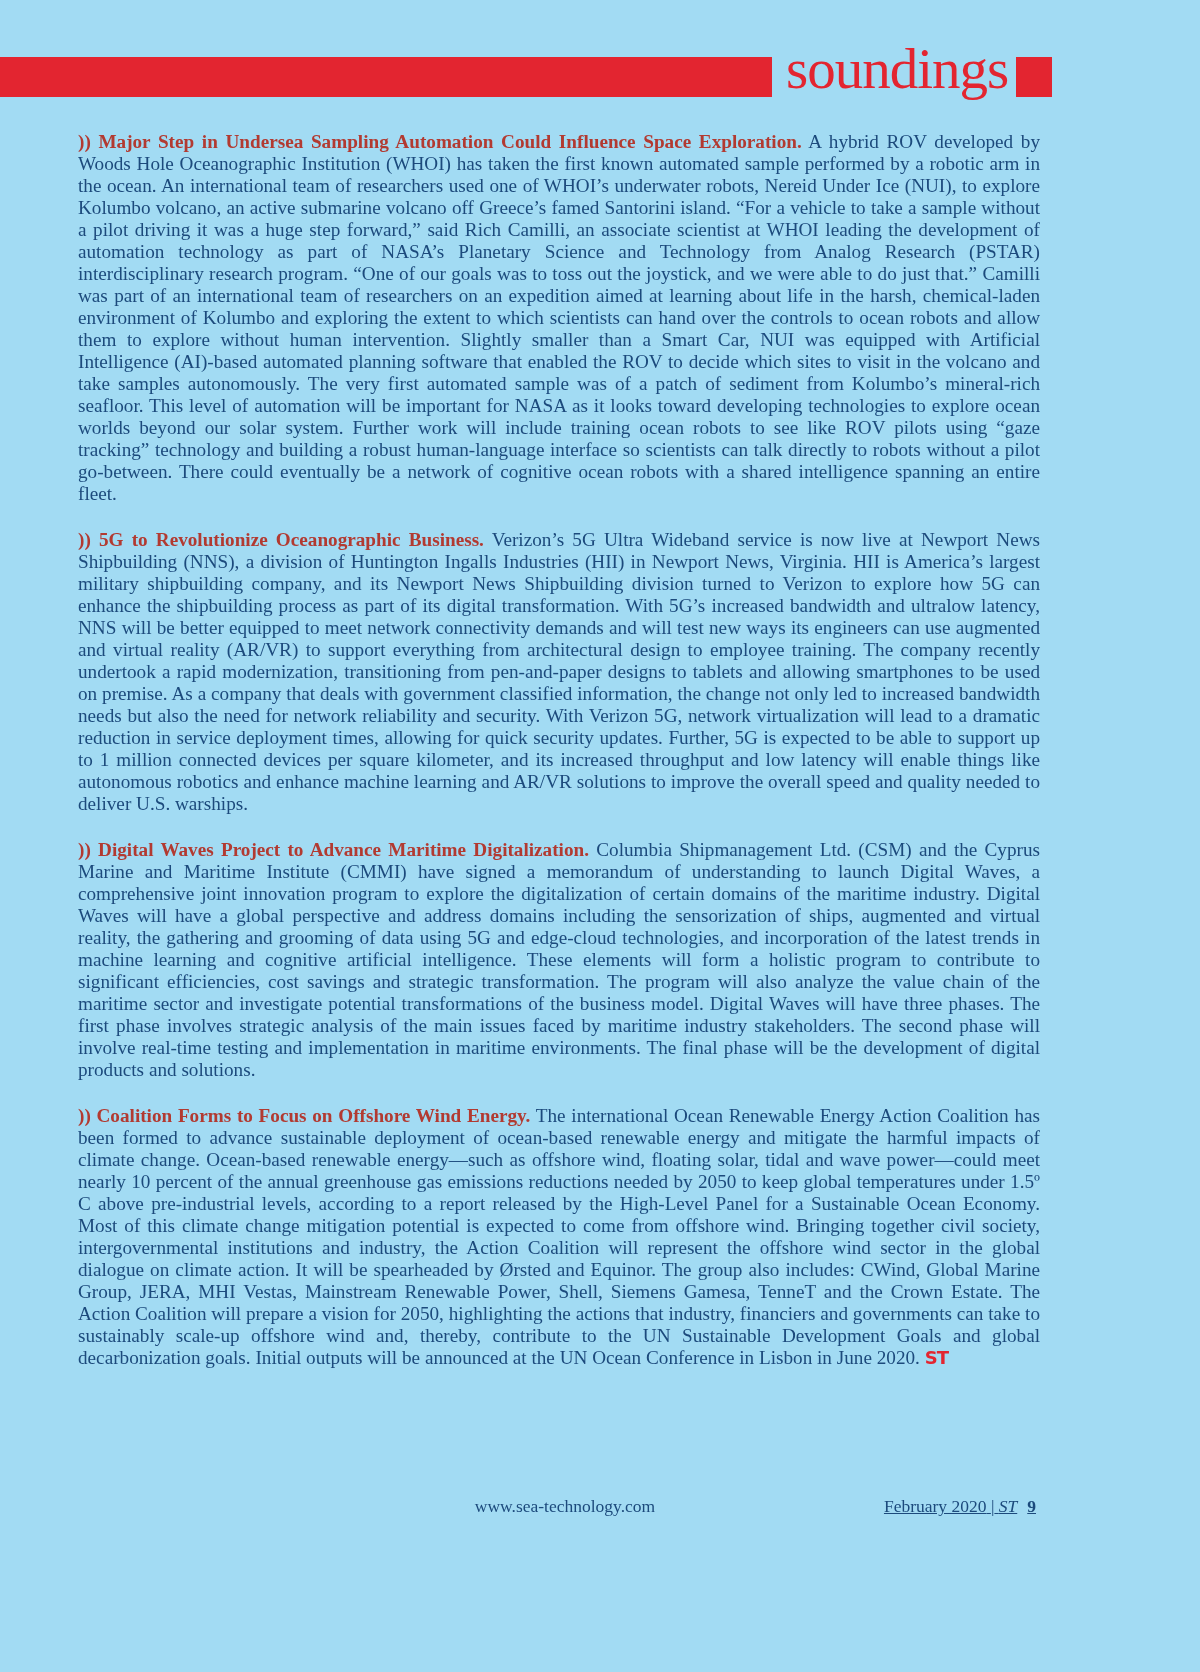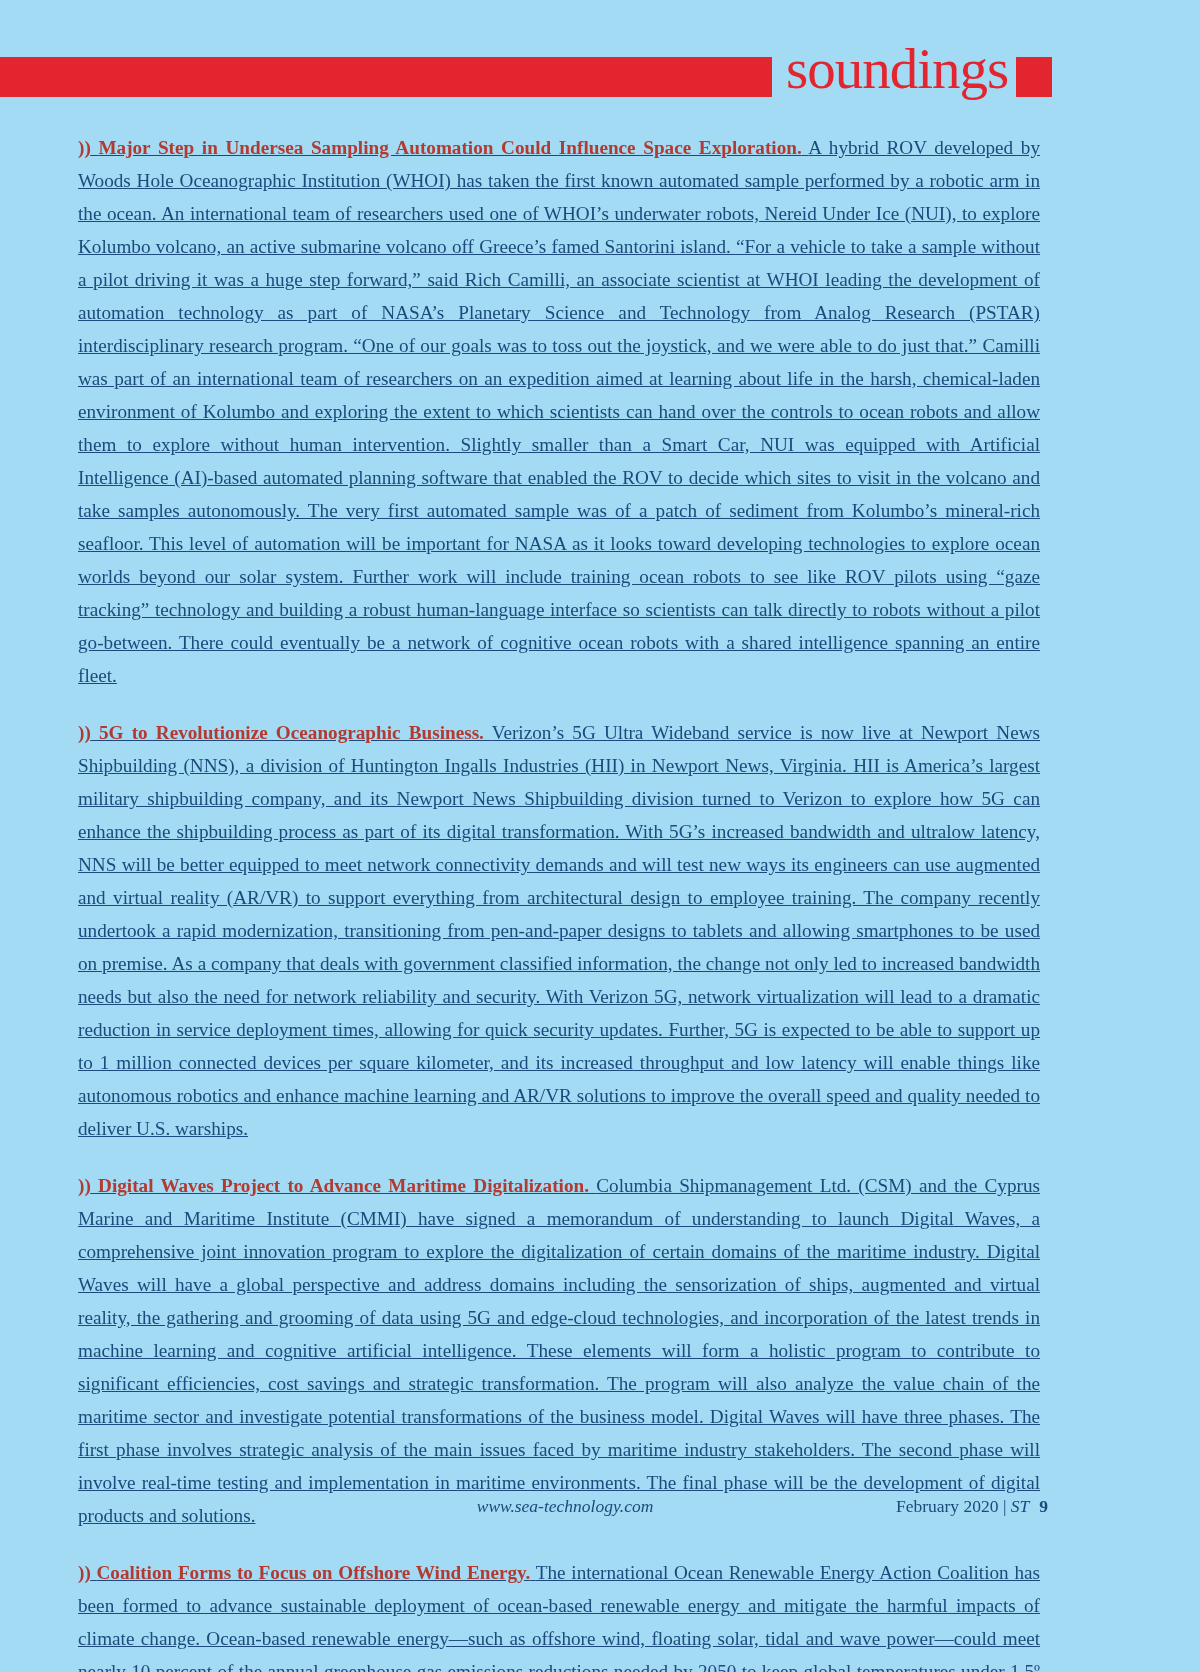--- a/index.html
+++ b/index.html
@@ -31,47 +31,45 @@
     position: absolute; left: 1016px; top: 0;
     width: 36px; height: 40px;
     background: #e32530;
   }
   .content {
     position: absolute; top: 131px; left: 78px;
     width: 962px;
   }
   .article {
     font-size: 19.2px;
-    line-height: 33px;
+    line-height: 22px;
     text-align: justify;
     color: #1c4a7c;
     margin-bottom: 24px;
-    text-decoration: underline;
   }
   .article .head { color: #b23a31; font-weight: bold; }
   .article .marker { color: #b23a31; font-weight: bold; }
   .endmark {
     color: #e32530;
     font-weight: bold;
     font-family: "DejaVu Sans", sans-serif;
     font-size: 18px;
     letter-spacing: -1px;
   }
   .footer {
     position: absolute; top: 1496px; left: 78px;
     width: 974px; height: 24px;
     font-size: 17.5px;
     color: #1c4a7c;
   }
   .footer-website {
     position: absolute; left: 0; width: 100%;
     text-align: center;
-    font-style: italic;
   }
-  .footer-issue { position: absolute; right: 4px; top: 0; white-space: nowrap; }
+  .footer-issue { position: absolute; right: 16px; top: 0; white-space: nowrap; text-decoration: underline; }
   .footer-issue .mag { font-style: italic; }
   .footer-issue .pagenum { font-weight: bold; padding-left: 10px; }
 </style>
 </head>
 <body>
 
 <div class="page">
 
   <div class="header">
     <div class="header-bar"></div>

